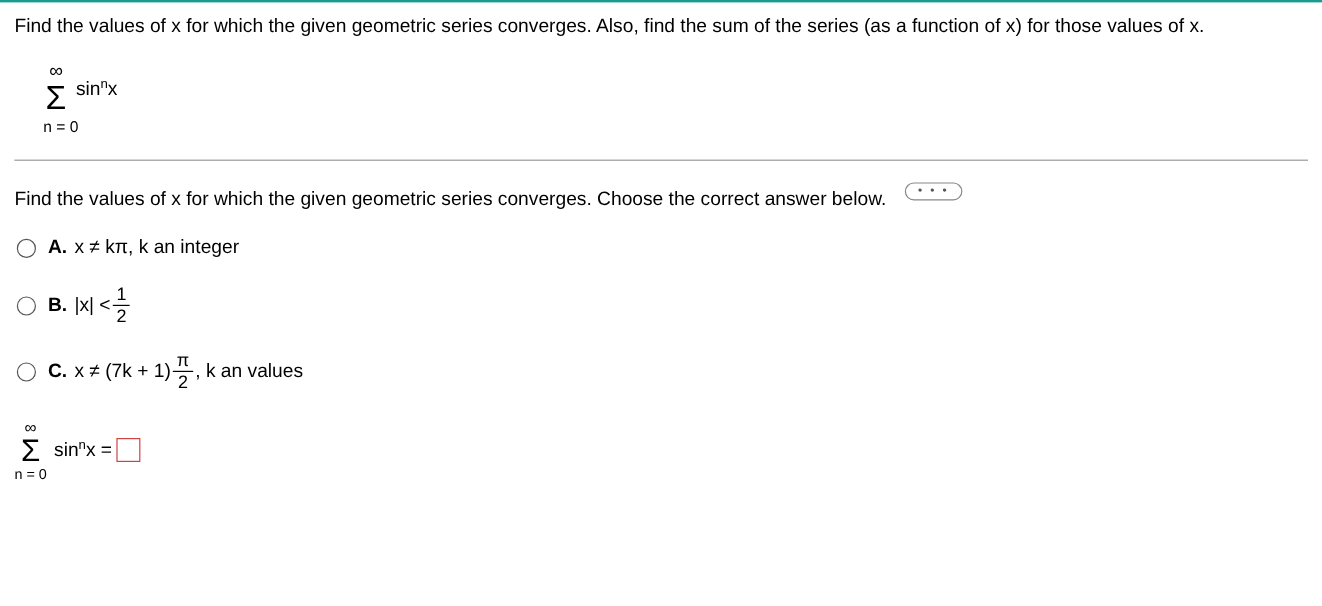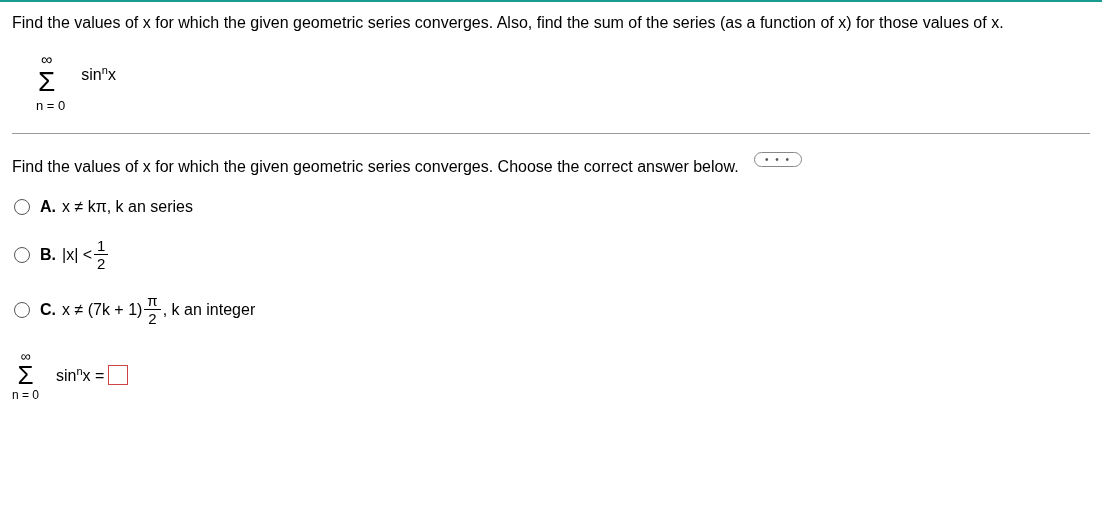--- a/index.html
+++ b/index.html
@@ -12,21 +12,21 @@
       padding: 12px;
       position: relative;
     }
     .top-border { border-top: 2px solid #1a9b8f; position: absolute; top: 0; left: 0; right: 0; }
     .question-text { font-size: 16px; line-height: 1.4; margin-bottom: 18px; }
     .formula-block { margin-left: 24px; margin-bottom: 14px; }
     .formula-block .sigma-row { display: flex; align-items: center; }
     .formula-block .limits { display: flex; flex-direction: column; align-items: center; font-size: 13px; line-height: 1; }
     .formula-block .limits .inf { font-size: 16px; margin-bottom: 0px; }
     .formula-block .sigma { font-size: 28px; line-height: 1; margin: 0 2px; }
-    .formula-block .expr { font-size: 16px; margin-left: 24px; }
+    .formula-block .expr { font-size: 16px; margin-left: 6px; }
     .formula-block .lower { font-size: 13px; margin-top: 2px; text-align: left; }
     sup { font-size: 11px; vertical-align: super; }
     .hr-line { border: none; border-top: 1px solid #999; margin: 20px 0 24px 0; width: 100%; }
     .more-pill {
       position: absolute;
       right: 300px;
       top: 152px;
       border: 1px solid #888;
       border-radius: 12px;
       padding: 1px 10px;
@@ -43,21 +43,21 @@
     .option-content { font-size: 16px; display: flex; align-items: center; }
     .frac { display: inline-flex; flex-direction: column; align-items: center; font-size: 15px; line-height: 1; margin: 0 2px; vertical-align: middle; }
     .frac .num { border-bottom: 1px solid #000; padding: 0 3px 1px 3px; }
     .frac .den { padding: 1px 3px 0 3px; }
     .answer-row { display: flex; align-items: center; margin-top: 10px; margin-left: 0; }
     .answer-formula { display: flex; align-items: center; }
     .answer-formula .col { display: flex; flex-direction: column; align-items: center; }
     .answer-formula .inf2 { font-size: 14px; }
     .answer-formula .sigma2 { font-size: 26px; line-height: 0.9; }
     .answer-formula .lower2 { font-size: 12px; }
-    .answer-formula .expr2 { font-size: 16px; margin-left: 17px; }
+    .answer-formula .expr2 { font-size: 16px; margin-left: 6px; }
     .answer-box {
       width: 20px; height: 20px;
       border: 1px solid #c44;
       margin-left: 4px;
       display: inline-block;
       cursor: text;
     }
   </style>
 </head>
 <body>
@@ -81,21 +81,21 @@
 
 <hr class="hr-line">
 
 <div class="more-pill">•  •  •</div>
 
 <div class="sub-question">Find the values of x for which the given geometric series converges. Choose the correct answer below.</div>
 
 <div class="option-row">
   <div class="radio"></div>
   <span class="option-label">A.</span>
-  <span class="option-content">x ≠ kπ, k an series</span>
+  <span class="option-content">x ≠ kπ, k an integer</span>
 </div>
 
 <div class="option-row">
   <div class="radio"></div>
   <span class="option-label">B.</span>
   <span class="option-content">
     <span>|x| &lt;</span>
     <span class="frac">
       <span class="num">1</span>
       <span class="den">2</span>
@@ -105,21 +105,21 @@
 
 <div class="option-row">
   <div class="radio"></div>
   <span class="option-label">C.</span>
   <span class="option-content">
     <span>x ≠ (7k + 1)</span>
     <span class="frac">
       <span class="num">π</span>
       <span class="den">2</span>
     </span>
-    <span>, k an integer</span>
+    <span>, k an values</span>
   </span>
 </div>
 
 <div class="answer-row">
   <div class="answer-formula">
     <div class="col">
       <span class="inf2">∞</span>
       <span class="sigma2">Σ</span>
       <span class="lower2">n = 0</span>
     </div>

